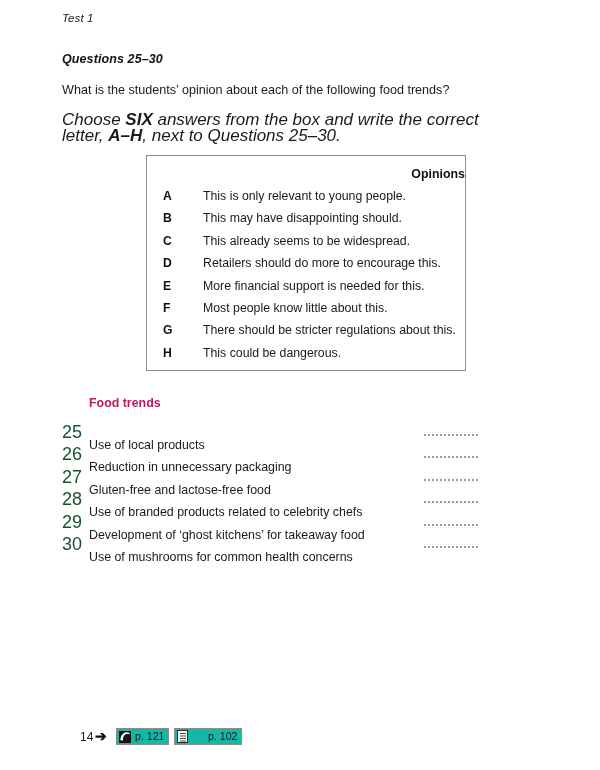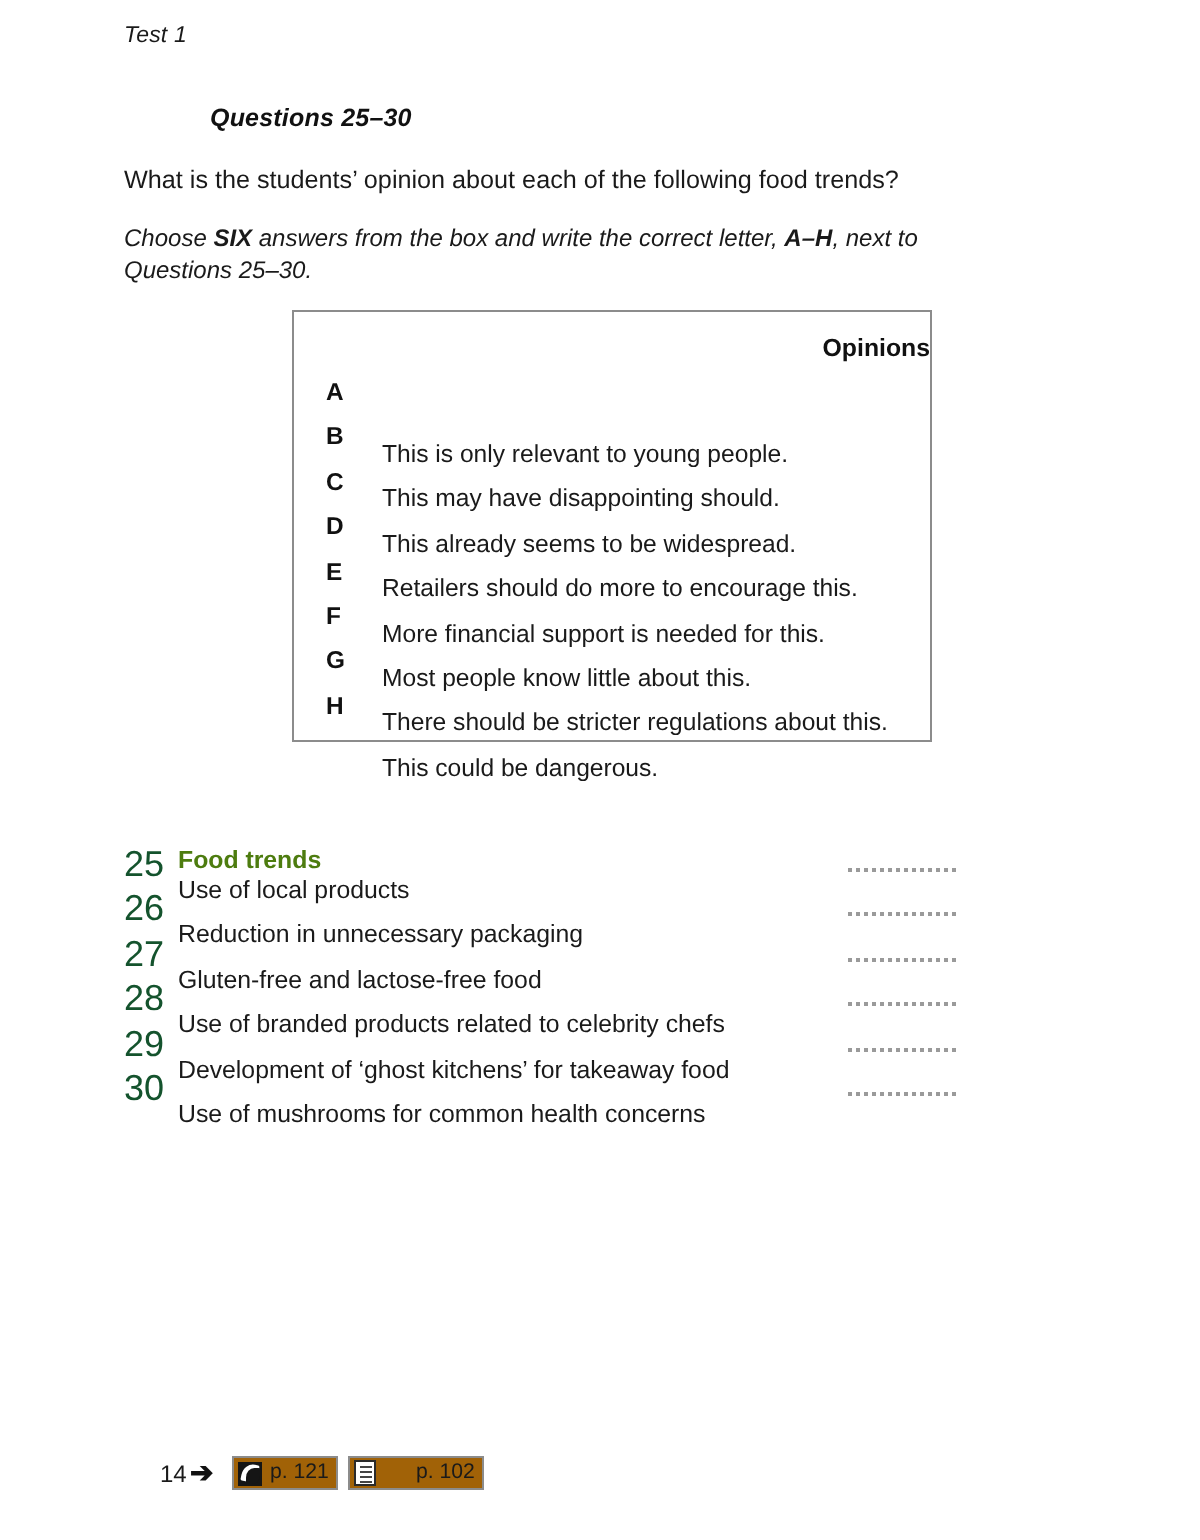--- a/index.html
+++ b/index.html
@@ -38,39 +38,38 @@
 
   .questions-range {
     position: absolute;
     left: 62px;
     top: 52px;
     font-size: 12.5px;
     font-style: italic;
     font-weight: 700;
     color: #111;
     letter-spacing: 0.1px;
-    margin-left: 43px;
   }
 
   .prompt {
     position: absolute;
     left: 62px;
     top: 82px;
     width: 440px;
     font-size: 12.6px;
     line-height: 16px;
     color: #1a1a1a;
   }
 
   .instruction {
     position: absolute;
     left: 62px;
     top: 112px;
     width: 418px;
-    font-size: 12px;
+    font-size: 17px;
     font-style: italic;
     line-height: 15.5px;
     color: #1a1a1a;
   }
   .instruction b { font-weight: 700; font-style: italic; }
 
   
   .opinions-box {
     position: absolute;
     left: 146px;
@@ -105,36 +104,35 @@
     position: absolute;
     left: 16px;
     top: 0;
     width: 14px;
     font-size: 12.2px;
     font-weight: 700;
     color: #111;
   }
   .opinion-text {
     position: absolute;
-    left: 44px;
+    left: 56px;
     top: 0;
     font-size: 12.3px;
     color: #1a1a1a;
     white-space: nowrap;
-    margin-top: 31px;
   }
 
   
   .trends-title {
     position: absolute;
     left: 89px;
-    top: 423px;
+    top: 396px;
     font-size: 12.4px;
     font-weight: 700;
-    color: #4d7c0f;
+    color: #be185d;
   }
   .trends-list {
     position: absolute;
     left: 0;
     top: 422px;
     width: 600px;
   }
   .trend-row {
     position: relative;
     height: 22.4px;
@@ -192,21 +190,21 @@
   .ref-chip {
     position: absolute;
     top: 2px;
     height: 17px;
     border: 1px solid #8c8c8c;
     box-sizing: border-box;
     display: flex;
     align-items: center;
     gap: 4px;
     padding: 0 4px 0 2px;
-    background: #a16207;
+    background: #14b8a6;
   }
   .ref-chip-1 { left: 116px; }
   .ref-chip-2 { left: 174px; gap: 20px; }
   .ref-label {
     font-size: 10.6px;
     color: #1a1a1a;
     line-height: 1;
     white-space: nowrap;
   }
   .icon-answerkey {

